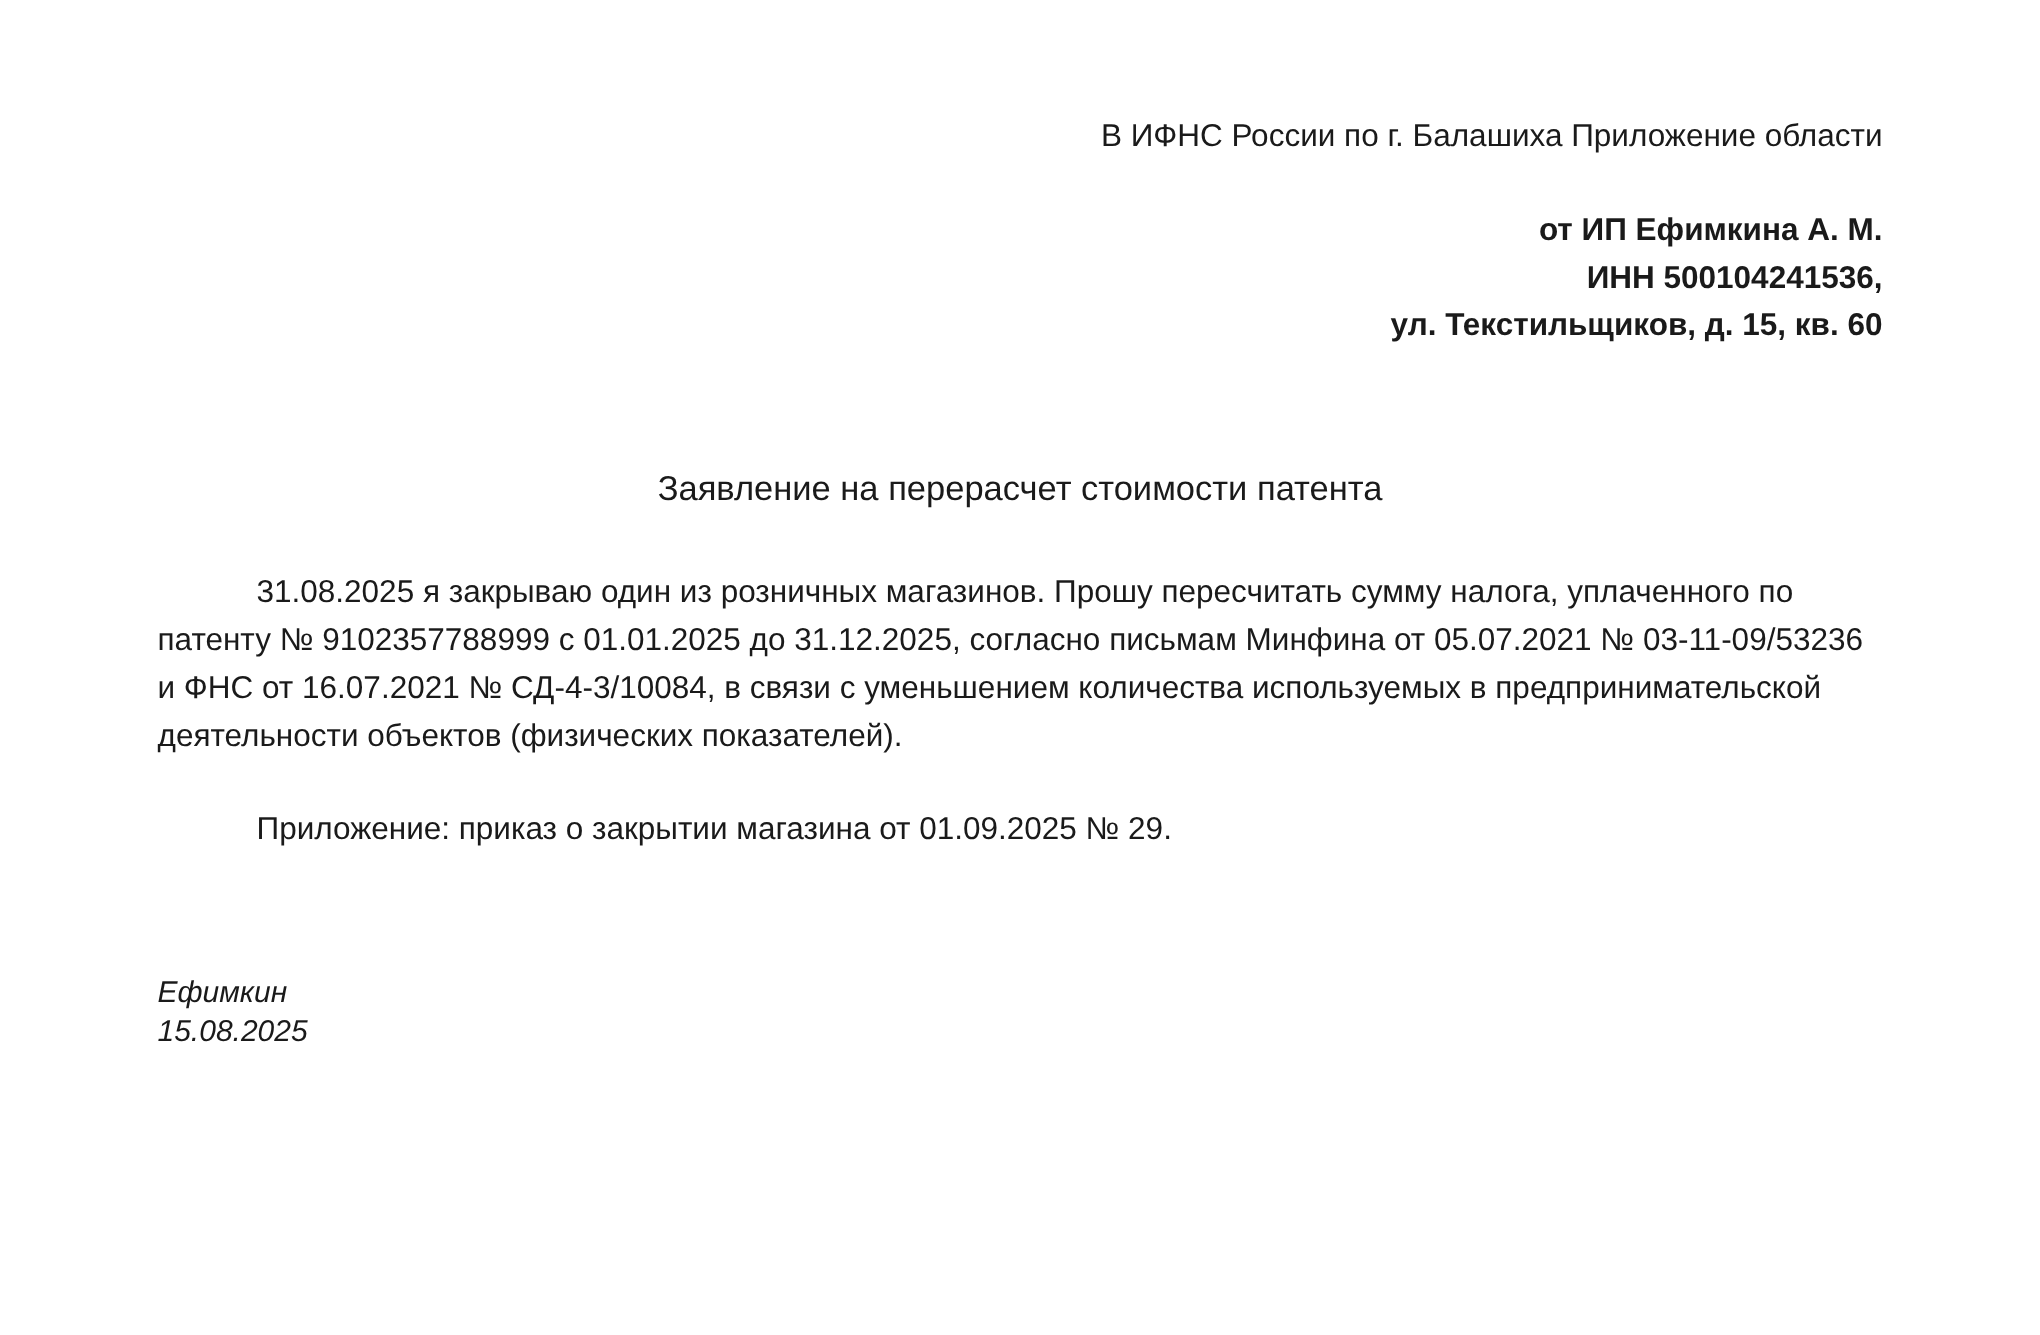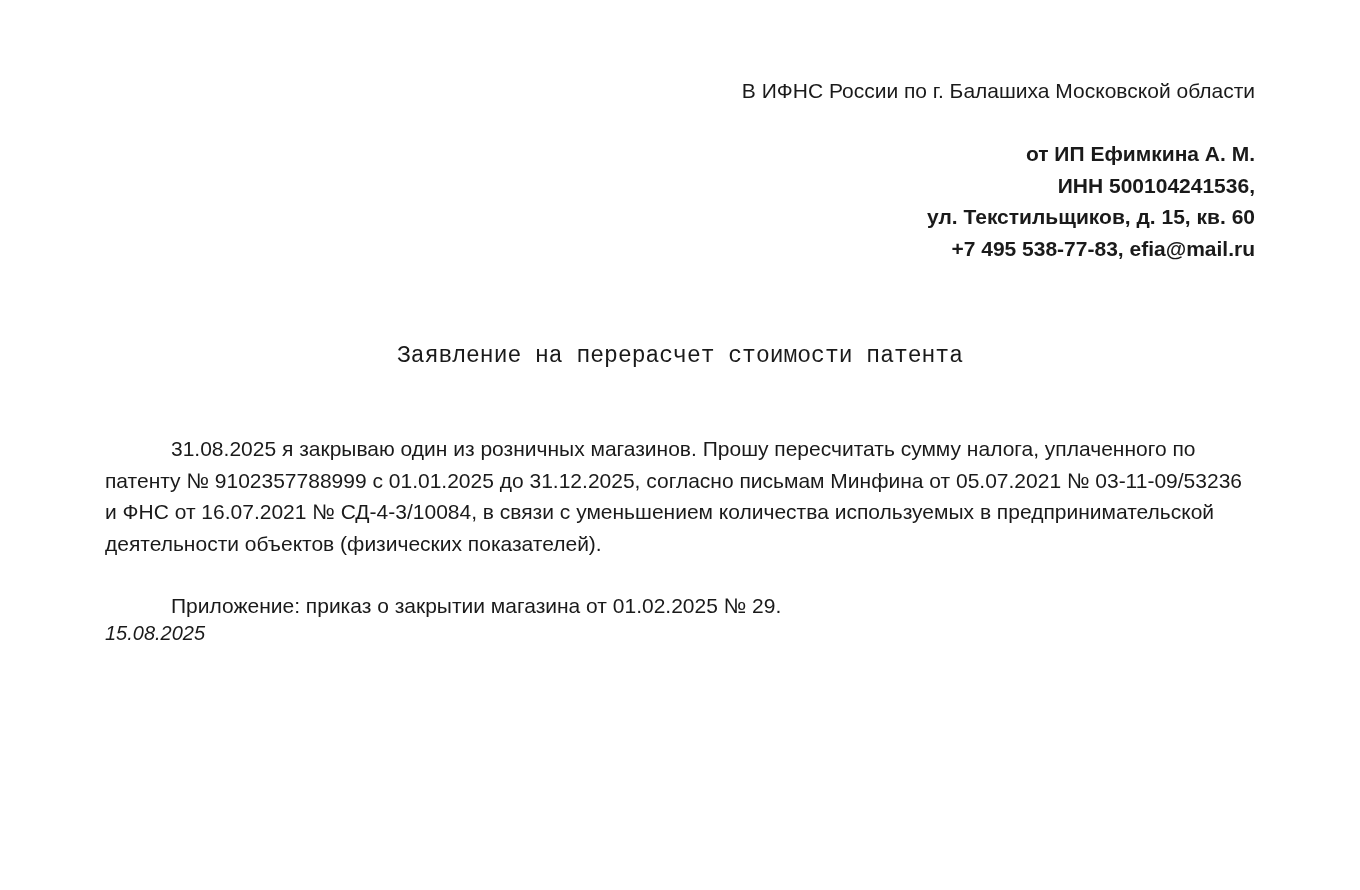--- a/index.html
+++ b/index.html
@@ -35,24 +35,23 @@
   }
   .sender div {
     white-space: nowrap;
     font-weight: bold;
   }
   .doc-title {
     margin-top: 76px;
     text-align: center;
     font-size: 23px;
     line-height: 1.4;
-    font-family: Liberation Mono, monospace;
   }
   .body-block {
-    margin-top: 60px;
+    margin-top: 38px;
     font-size: 21px;
     line-height: 1.52;
     text-align: left;
   }
   .body-block p {
     margin: 0;
   }
   .indent {
     text-indent: 66px;
   }
@@ -71,32 +70,32 @@
   .signature-date {
     font-size: 20px;
     font-style: italic;
   }
 </style>
 </head>
 <body>
 
 <div class="page">
 
-  <div class="addressee">В ИФНС России по г. Балашиха Московской области</div>
+  <div class="addressee">В ИФНС России по г. Балашиха Приложение области</div>
 
   <div class="sender">
     <div>от ИП Ефимкина А. М.</div>
     <div>ИНН 500104241536,</div>
     <div>ул. Текстильщиков, д. 15, кв. 60</div>
-    <div>+7 495 538-77-83, efia@mail.ru</div>
   </div>
 
   <div class="doc-title">Заявление на перерасчет стоимости патента</div>
 
   <div class="body-block">
     <p class="indent">31.08.2025 я закрываю один из розничных магазинов. Прошу пересчитать сумму налога, уплаченного по патенту № 9102357788999 с 01.01.2025 до 31.12.2025, согласно письмам Минфина от 05.07.2021 № 03-11-09/53236 и ФНС от 16.07.2021 № СД-4-3/10084, в связи с уменьшением количества используемых в предпринимательской деятельности объектов (физических показателей).</p>
   </div>
 
-  <div class="appendix">Приложение: приказ о закрытии магазина от 01.02.2025 № 29.</div>
+  <div class="appendix">Приложение: приказ о закрытии магазина от 01.09.2025 № 29.</div>
 
+  <div class="signature-block">Ефимкин</div>
   <div class="signature-date">15.08.2025</div>
 
 </div>
 
 </body></html>

